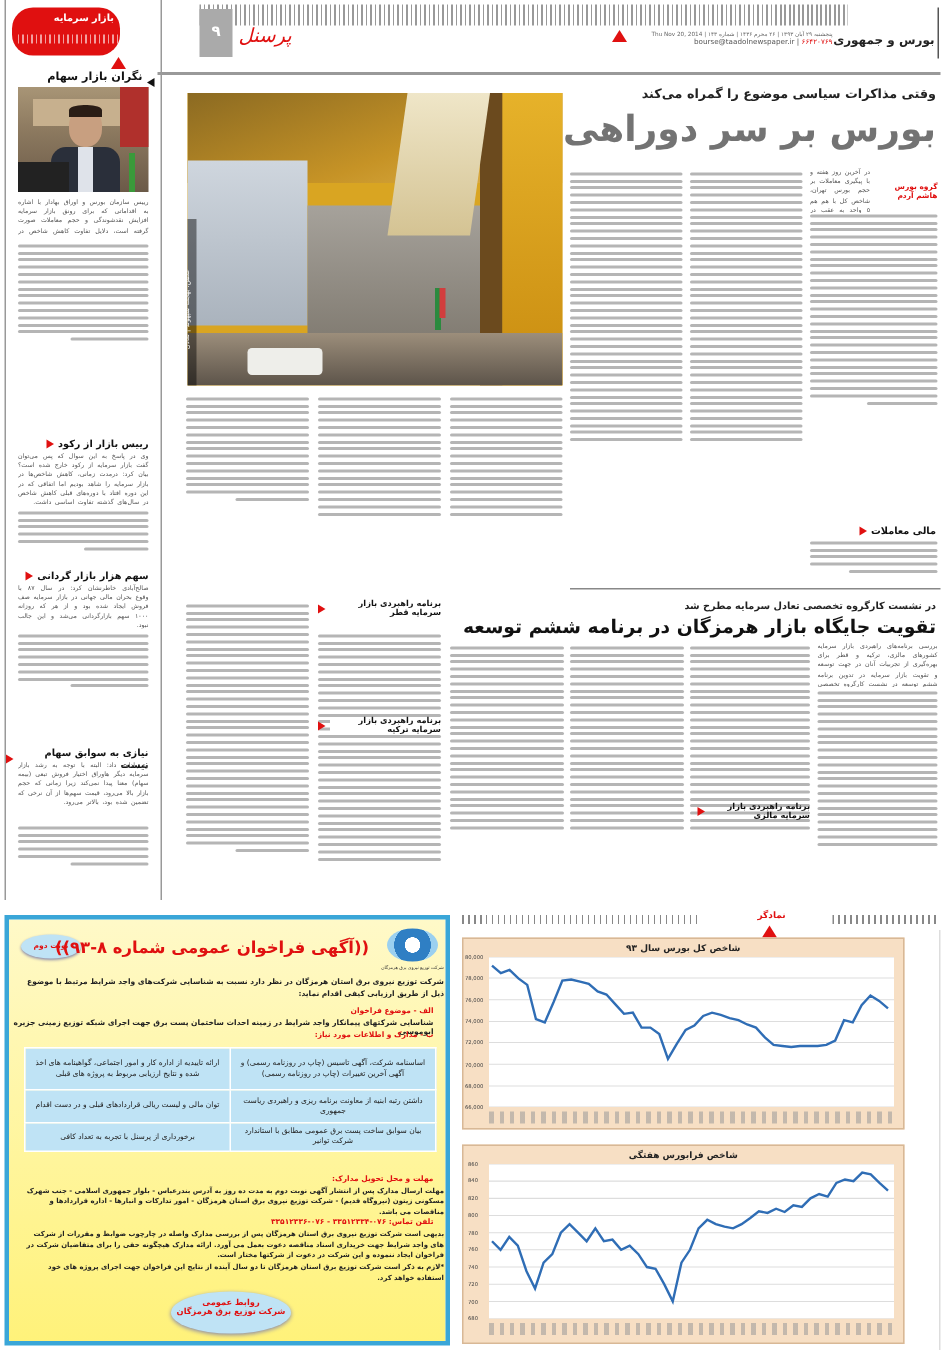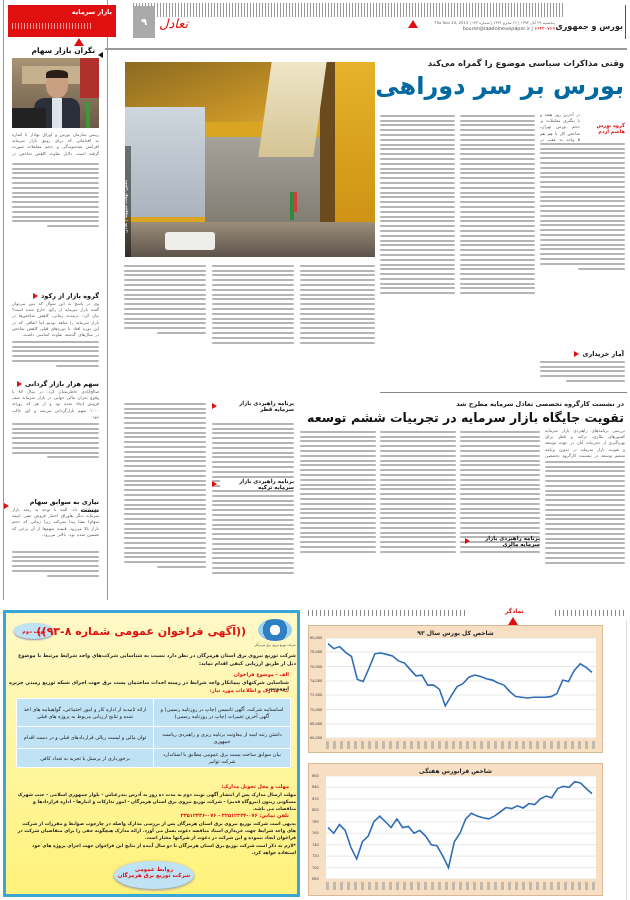--- a/index.html
+++ b/index.html
@@ -25,34 +25,34 @@
   .red { color: #e01010; }
 </style>
 </head>
 <body>
 
 <div class="abs" style="left:105px; top:0; width:525px; height:48px;">
   <div class="abs ruler-tall" style="left:28px; top:3px; width:432px; height:14px;"></div>
   <div class="abs" style="left:28px; top:6px; width:22px; height:32px; background:#aaa; color:#fff; font-size:10px; font-weight:bold; text-align:center; line-height:32px;">
     <span>۹</span>
   </div>
-  <div class="abs" style="left:54px; top:16px; font-size:13px; font-style:italic; color:#e01010; font-family:'DejaVu Serif', serif;">تعادل</div>
+  <div class="abs" style="left:54px; top:16px; font-size:13px; font-style:italic; color:#e01010; font-family:'DejaVu Serif', serif;">پرسنل</div>
   <div class="abs tri" style="left:303px; top:20px;"></div>
   <div class="abs rtl" style="left:290px; top:20px; width:160px; font-size:3.8px; color:#666; white-space:nowrap;">پنجشنبه ۲۹ آبان ۱۳۹۳ | ۲۶ محرم ۱۴۳۶ | شماره ۱۴۳ | Thu Nov 20, 2014</div>
   <div class="abs" style="left:300px; top:26px; width:150px; font-size:4.8px; color:#555; text-align:right; white-space:nowrap;">
     <span>bourse@taadolnewspaper.ir</span> |
     <span class="red">۶۶۴۲۰۷۶۹</span>
   </div>
   <div class="abs" style="left:446px; top:22px; width:72px; font-size:8px; font-weight:bold; color:#222; text-align:right; direction:rtl; white-space:nowrap;">بورس و جمهوری</div>
   <div class="abs" style="left:520px; top:5px; width:1px; height:34px; background:#555;"></div>
 </div>
 <div class="hline" style="left:105px; top:48px; width:522px; height:2px; background:#999;"></div>
 
 <div class="abs" style="left:3px; top:0; width:105px; height:600px; border-left:1px solid #999; border-right:1px solid #999;">
-  <div class="abs" style="left:4px; top:5px; width:108px; height:32px; background:#e01010;">
+  <div class="abs" style="left:4px; top:5px; width:72px; height:32px; background:#e01010;border-radius:14px;">
     <div class="abs rtl" style="right:4px; top:3px; font-size:6.5px; color:#fff; font-weight:bold;">بازار سرمایه</div>
     <div class="abs" style="left:4px; top:18px; width:80px; height:6px; background-image:repeating-linear-gradient(90deg, rgba(255,255,255,.6) 0 1px, transparent 1px 3px);"></div>
   </div>
   <div class="abs tri" style="left:70px; top:38px;"></div>
   <div class="abs rtl sub-h" style="right:4px; top:46px; font-size:7.5px;">
     <span class="bullet" style="border-left:none; border-right:5px solid #111;"></span>
     <span>نگران بازار سهام نیستیم</span>
   </div>
 
   <div class="abs" style="left:8px; top:58px; width:87px; height:70px; background:linear-gradient(180deg,#a89576 0%,#8d7a60 40%,#6b5a48 100%); overflow:hidden;">
@@ -78,21 +78,21 @@
       <div class="fill-line"></div>
       <div class="fill-line"></div>
       <div class="fill-line"></div>
       <div class="fill-line"></div>
       <div class="fill-line"></div>
       <div class="fill-line" style="width:60%; margin-left:auto;"></div>
   </div>
 
   <div class="abs sub-h" style="right:8px; top:292px;">
     <span class="bullet" style="order:2;"></span>
-    <span>گروه بازار از رکود</span>
+    <span>رییس بازار از رکود</span>
   </div>
   <div class="abs col-text" style="left:8px; top:301px; width:87px; height:36px;">وی در پاسخ به این سوال که پس می‌توان گفت بازار سرمایه از رکود خارج شده است؟ بیان کرد: درمدت زمانی، کاهش شاخص‌ها در بازار سرمایه را شاهد بودیم اما اتفاقی که در این دوره افتاد با دوره‌های قبلی کاهش شاخص در سال‌های گذشته تفاوت اساسی داشت.</div>
   <div class="abs" style="left:8px; top:338px; width:87px;">
     <div class="fill-line"></div>
       <div class="fill-line"></div>
       <div class="fill-line"></div>
       <div class="fill-line"></div>
       <div class="fill-line"></div>
       <div class="fill-line" style="width:50%; margin-left:auto;"></div>
   </div>
@@ -122,21 +122,21 @@
     <div class="fill-line"></div>
       <div class="fill-line"></div>
       <div class="fill-line"></div>
       <div class="fill-line"></div>
       <div class="fill-line"></div>
       <div class="fill-line" style="width:60%; margin-left:auto;"></div>
   </div>
 </div>
 
 <div class="abs rtl" style="right:6px; top:58px; font-size:8.5px; font-weight:bold; color:#222; white-space:nowrap;">وقتی مذاکرات سیاسی موضوع را گمراه می‌کند</div>
-<div class="abs rtl" style="right:6px; top:72px; font-size:24px; font-weight:900; color:#0369a1; white-space:nowrap; letter-spacing:-0.5px;">بورس بر سر دوراهی</div>
+<div class="abs rtl" style="right:6px; top:72px; font-size:24px; font-weight:900; color:#737373; white-space:nowrap; letter-spacing:-0.5px;">بورس بر سر دوراهی</div>
 
 <div class="abs" style="left:125px; top:62px; width:250px; height:195px; overflow:hidden; background:#d9a522;">
   <div class="abs" style="left:0; top:0; width:250px; height:60px; background:linear-gradient(160deg,#8b6a22 0%,#c69326 60%,#e0b24a 100%);"></div>
   <div class="abs" style="left:0; top:45px; width:80px; height:110px; background:linear-gradient(180deg,#cfd6de 0%,#aab3bd 100%);"></div>
   <div class="abs" style="left:80px; top:75px; width:120px; height:100px; background:linear-gradient(180deg,#a6a29b 0%,#7d776d 100%);"></div>
   <div class="abs" style="left:195px; top:0; width:15px; height:195px; background:#6b4a1e;"></div>
   <div class="abs" style="left:210px; top:0; width:40px; height:195px; background:linear-gradient(180deg,#e6b22a,#c98c10);"></div>
   <div class="abs" style="left:140px; top:0; width:55px; height:95px; background:linear-gradient(180deg,#efe6c8,#d4c393); transform:skewX(-8deg);"></div>
   <div class="abs" style="left:165px; top:130px; width:4px; height:28px; background:#2b8a3e;"></div>
   <div class="abs" style="left:168px; top:130px; width:4px; height:20px; background:#d23d3d;"></div>
@@ -174,21 +174,21 @@
     <div class="fill-line"></div>
     <div class="fill-line"></div>
     <div class="fill-line"></div>
     <div class="fill-line"></div>
     <div class="fill-line"></div>
     <div class="fill-line"></div>
     <div class="fill-line" style="width:55%; margin-left:auto;"></div>
 </div>
 <div class="abs sub-h" style="right:6px; top:350px;">
   <span class="bullet" style="order:2;"></span>
-  <span>آمار خریداری</span>
+  <span>مالی معاملات</span>
 </div>
 <div class="abs" style="left:540px; top:358px; width:85px;">
   <div class="fill-line"></div>
     <div class="fill-line"></div>
     <div class="fill-line"></div>
     <div class="fill-line"></div>
     <div class="fill-line" style="width:70%; margin-left:auto;"></div>
 </div>
 
 <div class="abs" style="left:460px; top:112px; width:75px;">
@@ -323,21 +323,21 @@
     <div class="fill-line"></div>
     <div class="fill-line"></div>
     <div class="fill-line"></div>
     <div class="fill-line"></div>
     <div class="fill-line" style="width:60%; margin-left:auto;"></div>
 </div>
 
 <div class="hline" style="left:380px; top:392px; width:247px; background:#888; height:1px;"></div>
 
 <div class="abs rtl" style="right:6px; top:400px; font-size:6.5px; font-weight:bold; color:#222; white-space:nowrap;">در نشست کارگروه تخصصی تعادل سرمایه مطرح شد</div>
-<div class="abs rtl" style="right:6px; top:410px; font-size:12.5px; font-weight:bold; color:#111; white-space:nowrap;">تقویت جایگاه بازار سرمایه در تجربیات ششم توسعه</div>
+<div class="abs rtl" style="right:6px; top:410px; font-size:12.5px; font-weight:bold; color:#111; white-space:nowrap;">تقویت جایگاه بازار هرمزگان در برنامه ششم توسعه</div>
 
 <div class="abs col-text" style="left:545px; top:428px; width:80px; height:30px;">بررسی برنامه‌های راهبردی بازار سرمایه کشورهای مالزی، ترکیه و قطر برای بهره‌گیری از تجربیات آنان در جهت توسعه و تقویت بازار سرمایه در تدوین برنامه ششم توسعه در نشست کارگروه تخصصی بازار سرمایه با حضور رییس سازمان بورس و اوراق بهادار انجام شد.</div>
 <div class="abs" style="left:545px; top:458px; width:80px;">
   <div class="fill-line"></div>
     <div class="fill-line"></div>
     <div class="fill-line"></div>
     <div class="fill-line"></div>
     <div class="fill-line"></div>
     <div class="fill-line"></div>
     <div class="fill-line"></div>

